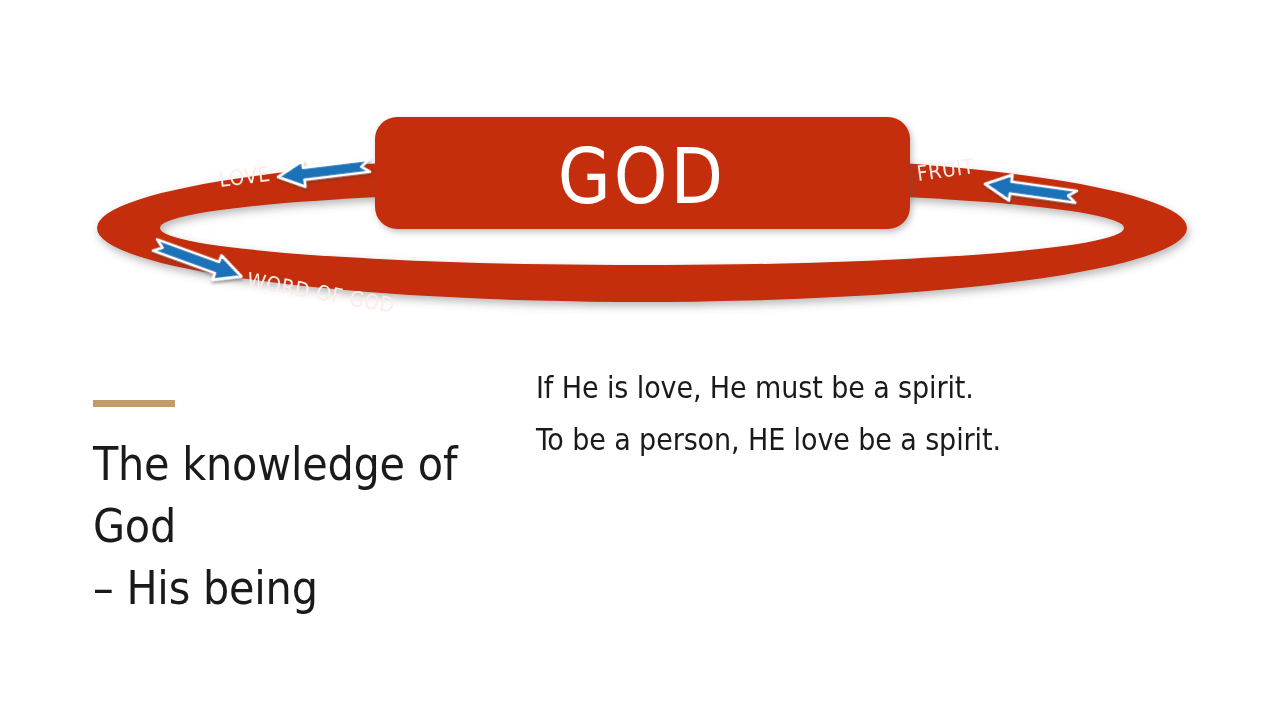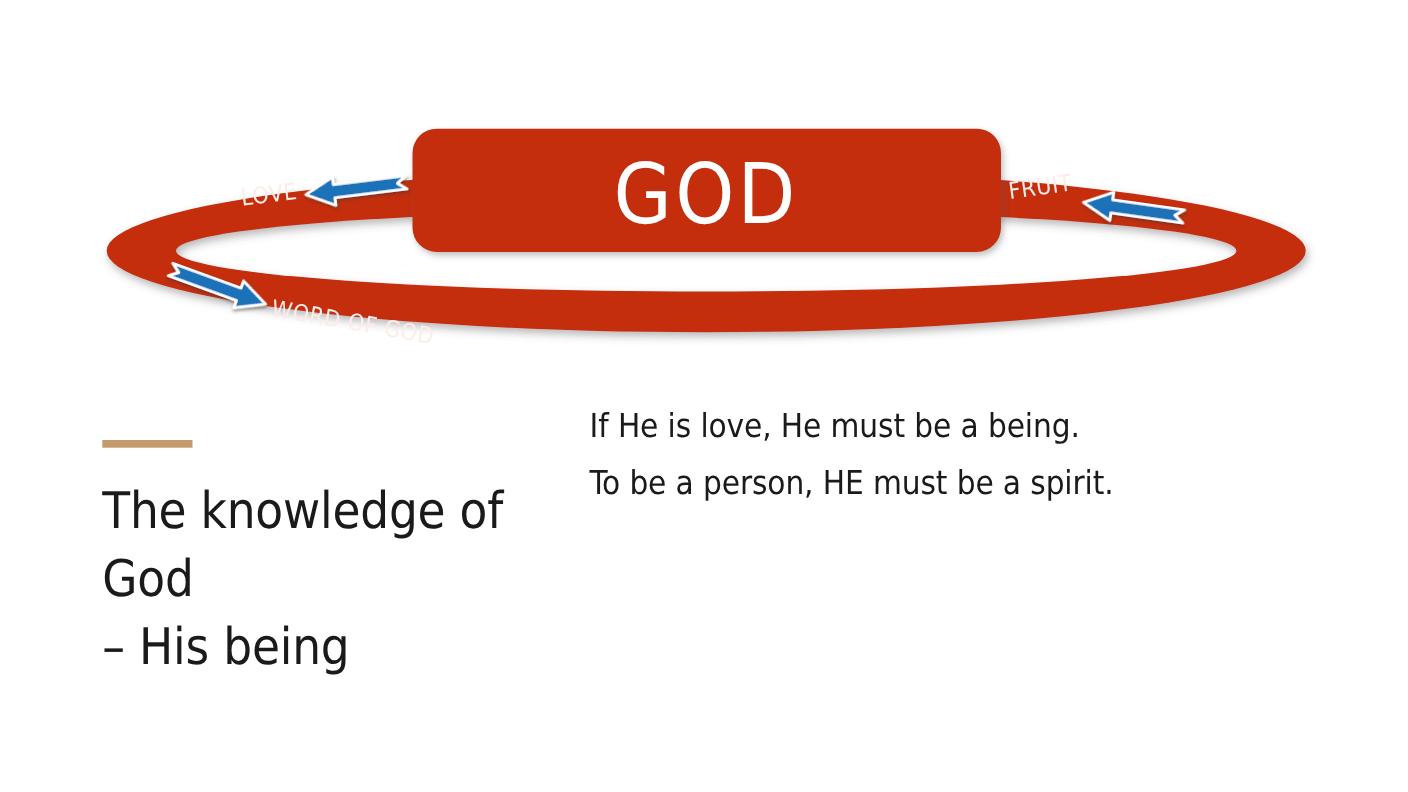--- a/index.html
+++ b/index.html
@@ -146,17 +146,17 @@
     </svg>
   </div>
 
   <div class="title-block">
     <div class="accent-bar"></div>
     <div class="title-text">The knowledge of God
 – His being</div>
   </div>
 
   <div class="body-block">
-    <div class="body-line">If He is love, He must be a being.</div>
-    <div class="body-line">To be a person, HE must be a spirit.</div>
+    <div class="body-line">If He is love, He must be a spirit.</div>
+    <div class="body-line">To be a person, HE love be a spirit.</div>
   </div>
 
 </div>
 
 </body></html>

